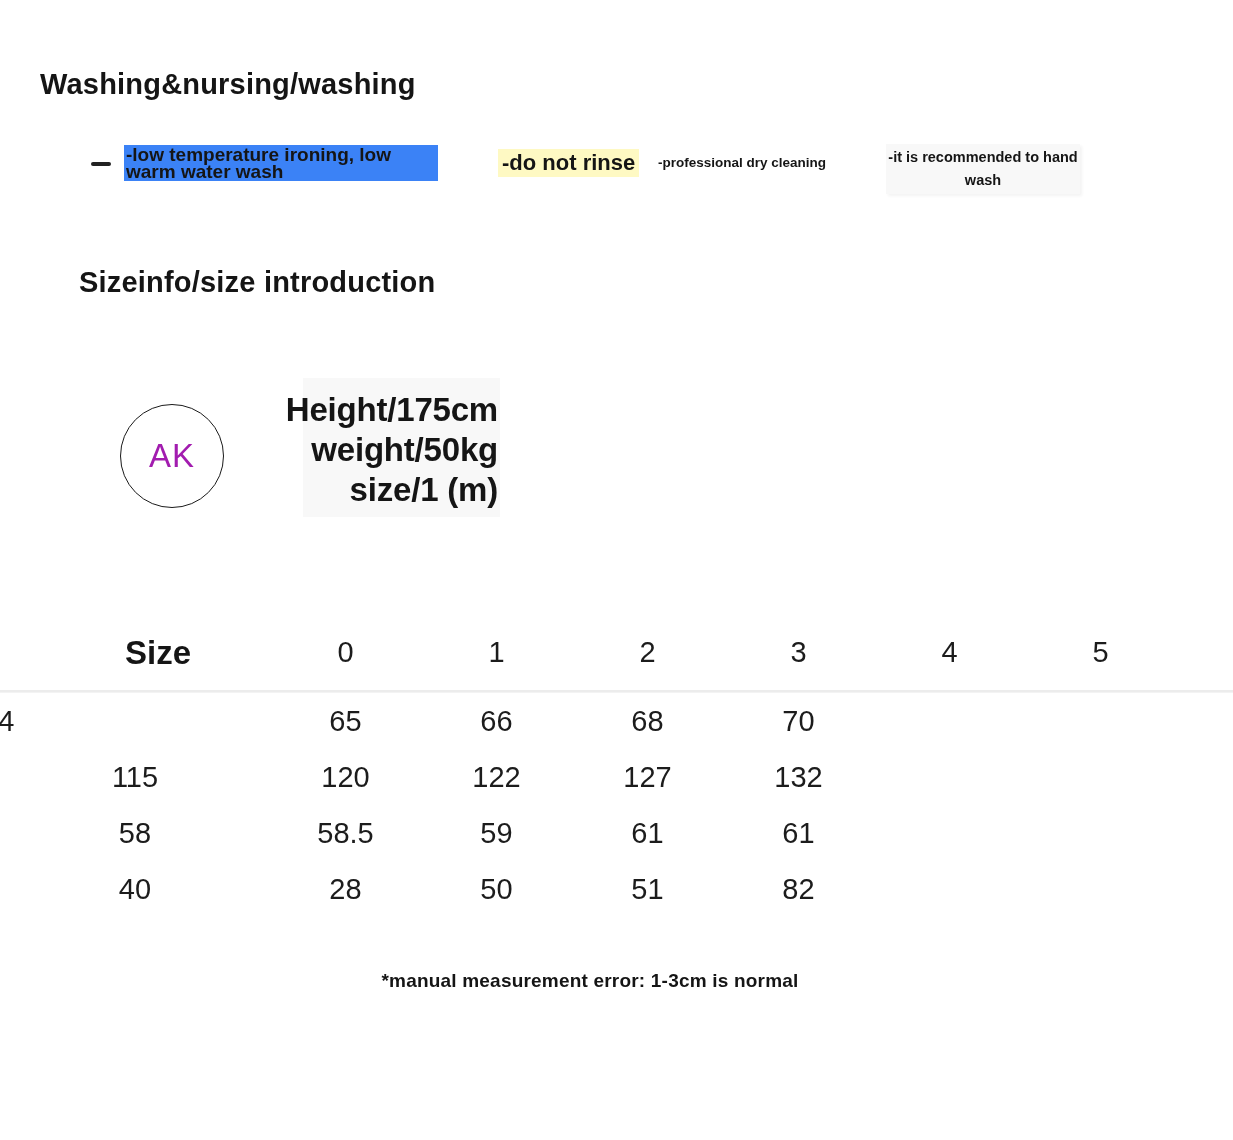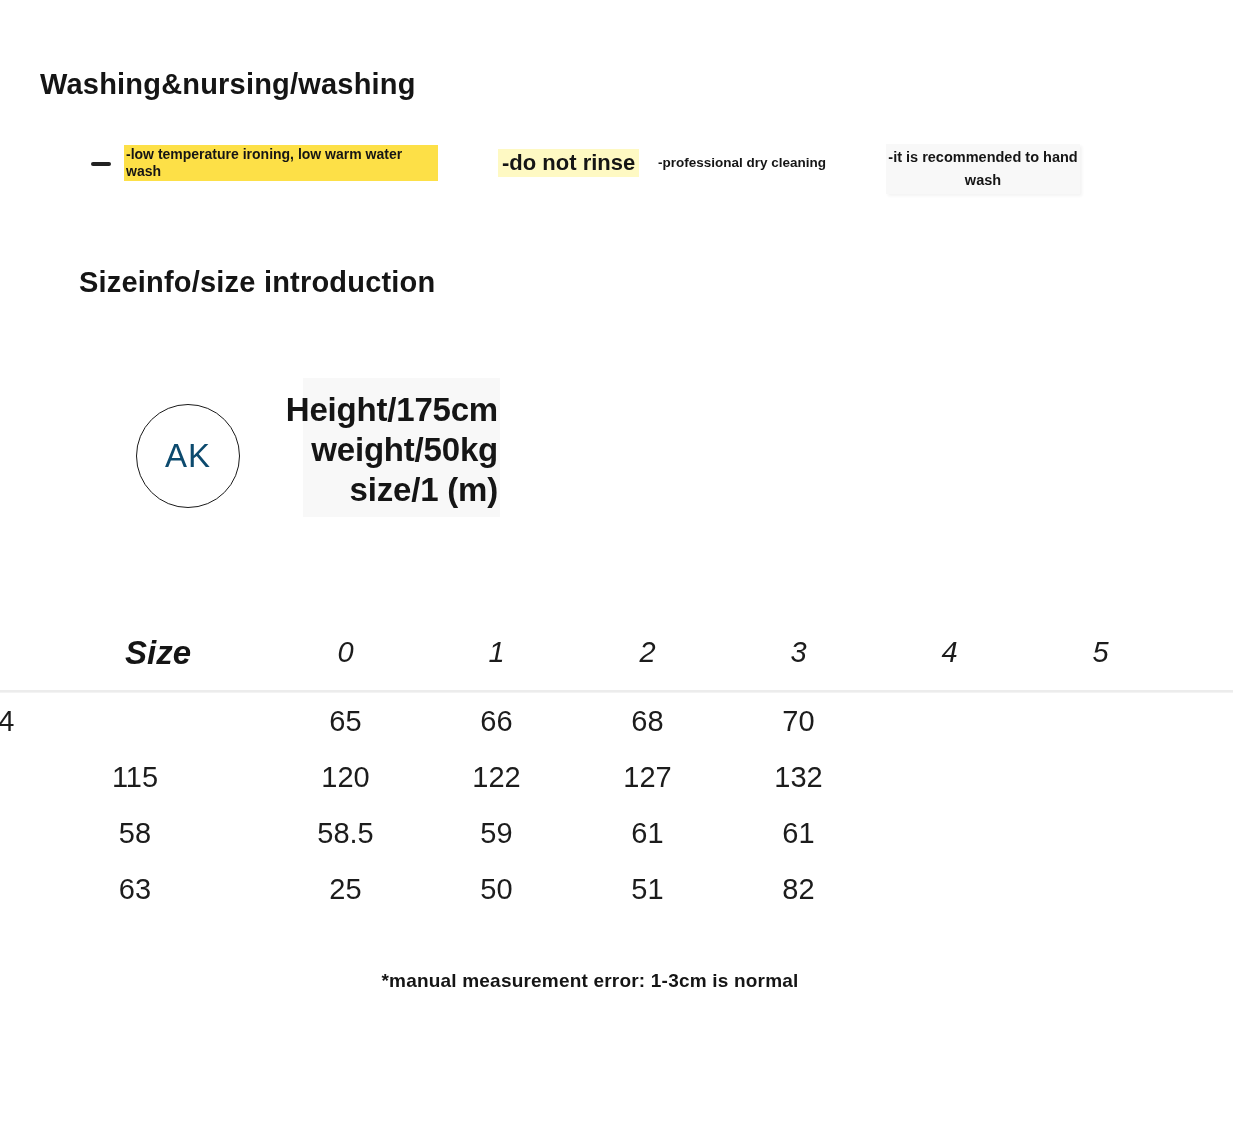--- a/index.html
+++ b/index.html
@@ -18,22 +18,22 @@
     left:40px; top:68px;
     font-size:29px; font-weight:700; letter-spacing:0.2px;
   }
   .dash-icon {
     left:91px; top:162px;
     width:20px; height:4px;
     background:#222; border-radius:2px;
   }
   .instr-iron {
     left:124px; top:145px; width:314px;
-    font-size:14px; font-weight:700; line-height:17px;
-    background:#fde047; padding:1px 2px;
+    font-size:19px; font-weight:700; line-height:17px;
+    background:#3b82f6; padding:1px 2px;
   }
   .instr-rinse {
     left:498px; top:149px;
     font-size:22px; font-weight:700;
     background:#fef9c3; padding:1px 4px;
   }
   .instr-dry {
     left:658px; top:155px;
     font-size:13.5px; font-weight:700;
   }
@@ -48,41 +48,41 @@
   
   .sizeinfo-title {
     left:79px; top:266px;
     font-size:29px; font-weight:700; letter-spacing:0.2px;
   }
   .model-patch {
     left:303px; top:378px; width:197px; height:139px;
     background:#f8f8f8;
   }
   .model-badge {
-    left:136px; top:404px; width:104px; height:104px;
+    left:120px; top:404px; width:104px; height:104px;
     border:1.5px solid #1a1a1a; border-radius:50%;
     display:flex; align-items:center; justify-content:center;
-    font-size:33px; font-weight:400; letter-spacing:1px; color:#0c4a6e;
+    font-size:33px; font-weight:400; letter-spacing:1px; color:#a21caf;
     background:#fff;
   }
   .model-info {
     left:238px; top:390px; width:260px;
     text-align:right;
     font-size:33px; font-weight:700; line-height:40px;
     letter-spacing:-0.2px;
   }
 
   
   .size-table { left:0; top:614px; width:1233px; }
   .t-row {
     display:grid;
     grid-template-columns:270px repeat(6, 151px);
     align-items:center;
   }
-  .t-header { height:77px;font-style:italic; }
+  .t-header { height:77px; }
   .t-header .t-label {
     padding-left:125px;
     font-size:33px; font-weight:700;
   }
   .t-header .t-cell { font-size:29px; font-weight:400; }
   .t-cell { text-align:center; color:#1c1c1c; }
   .t-divider {
     left:0; top:690px; width:1233px; height:3px;
     background:#ececec; border-bottom:1px solid #f3f3f3;
   }
@@ -159,22 +159,22 @@
   </div>
   <div class="t-row b-row row-2">
     <div class="t-cell">58</div>
     <div class="t-cell">58.5</div>
     <div class="t-cell">59</div>
     <div class="t-cell">61</div>
     <div class="t-cell">61</div>
     <div class="t-cell"></div>
   </div>
   <div class="t-row b-row row-3">
-    <div class="t-cell">63</div>
-    <div class="t-cell">25</div>
+    <div class="t-cell">40</div>
+    <div class="t-cell">28</div>
     <div class="t-cell">50</div>
     <div class="t-cell">51</div>
     <div class="t-cell">82</div>
     <div class="t-cell"></div>
   </div>
 </div>
 
 <div class="abs measurement-note">*manual measurement error: 1-3cm is normal</div>
 
 </body></html>

